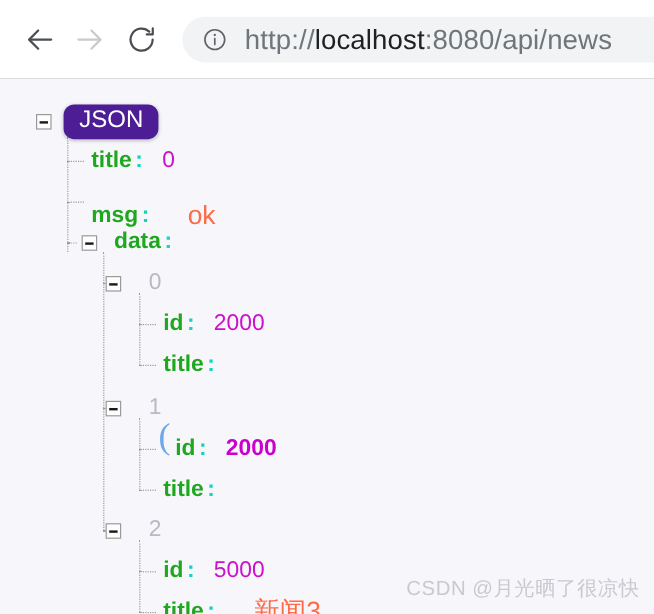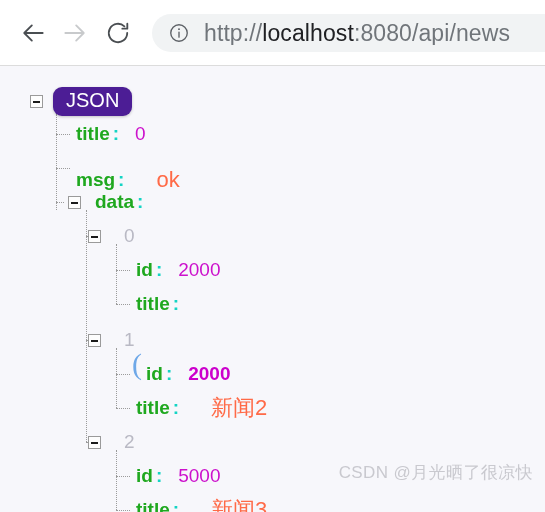--- a/index.html
+++ b/index.html
@@ -179,21 +179,21 @@
     color: #6ea8e8;
     font-size: 30px;
     line-height: 1;
     font-family: "Liberation Serif", "DejaVu Serif", serif;
     pointer-events: none;
   }
 
   .watermark {
     position: absolute;
     right: 12px;
-    bottom: 28px;
+    bottom: 10px;
     color: #c9c9cf;
     font-size: 17px;
     letter-spacing: 0.4px;
     white-space: nowrap;
     user-select: none;
   }
 </style>
 </head>
 <body>
 
@@ -310,21 +310,20 @@
     </div>
     <span class="caret" style="left:112px; top:261px;">(</span>
     <div class="node-row" style="left:126px; top:273px;">
       <span class="k">id</span>
       <span class="colon">:</span>
       <span class="v-num sel">2000</span>
     </div>
     <div class="node-row" style="left:116px; top:307px;">
       <span class="k">title</span>
       <span class="colon">:</span>
-      <span class="v-str">新闻2</span>
     </div>
 
     <div class="node-row" style="left:68px; top:341px;">
       <span class="toggle"></span>
       <span style="display:inline-block;width:10px;"></span>
       <span class="idx">2</span>
     </div>
     <div class="node-row" style="left:116px; top:375px;">
       <span class="k">id</span>
       <span class="colon">:</span>

